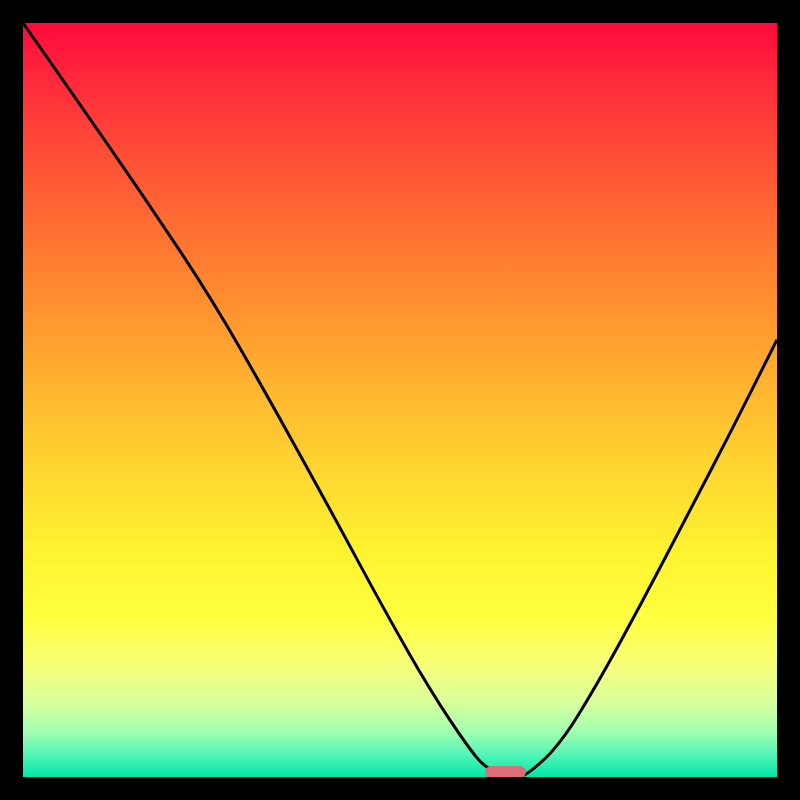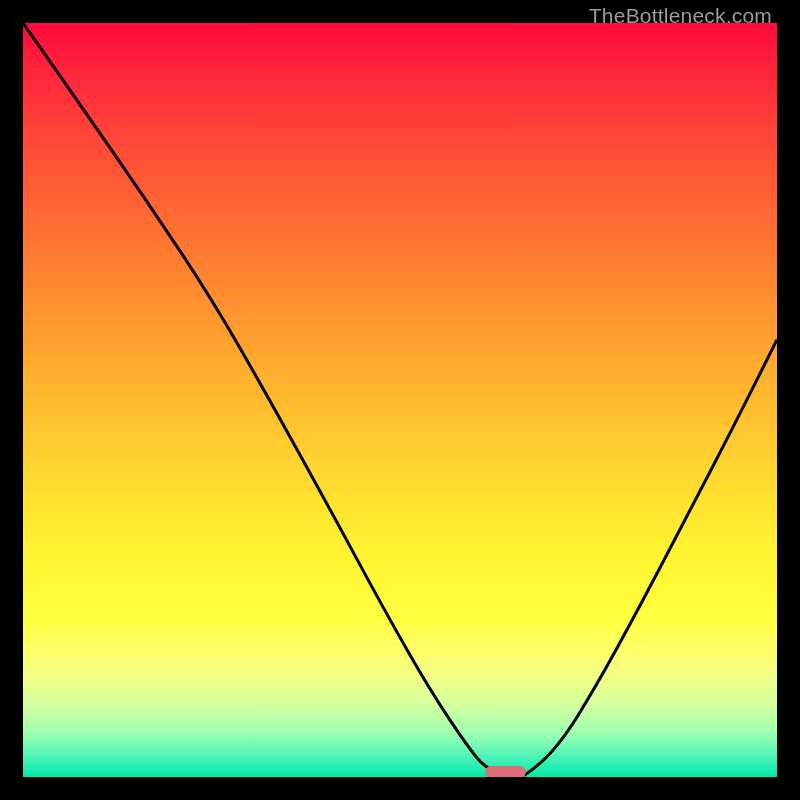--- a/index.html
+++ b/index.html
@@ -64,21 +64,20 @@
   .marker {
     position: absolute;
     background: #dc6e77;
     border-radius: 8px;
   }
 </style>
 </head>
 <body>
 
 <div class="frame">
-  <div class="watermark">TheBottleneck.com</div>
 
   <div class="plot-area">
     <div class="gradient gradient-main"></div>
 
     <svg class="curve" viewBox="0 0 754 754" preserveAspectRatio="none">
       <path id="curve-path" d="M 0.00 0.00 Q 0.00 0.00 26.39 37.70 Q 52.78 75.40 86.71 124.41 Q 120.64 173.42 154.57 224.31 Q 188.50 275.21 218.66 327.99 Q 248.82 380.77 278.98 435.44 Q 309.14 490.10 335.53 539.11 Q 361.92 588.12 384.54 627.70 Q 407.16 667.29 426.01 695.57 Q 444.86 723.84 454.28 735.15 Q 463.71 746.46 476.90 750.23 Q 490.10 754.00 495.75 754.00 Q 501.41 754.00 518.38 738.92 Q 535.34 723.84 554.19 693.68 Q 573.04 663.52 595.66 622.05 Q 618.28 580.58 640.90 537.22 Q 663.52 493.87 686.14 450.51 Q 708.76 407.16 731.38 361.92 T 754.00 316.68" fill="none" stroke="#000000" stroke-width="3"></path>
     </svg>
 
     <div id="marker" class="marker" style="left: 461.71px; width: 41.7px; height: 12px; top: 743px; background: rgb(220, 110, 119);"></div>
   </div>

